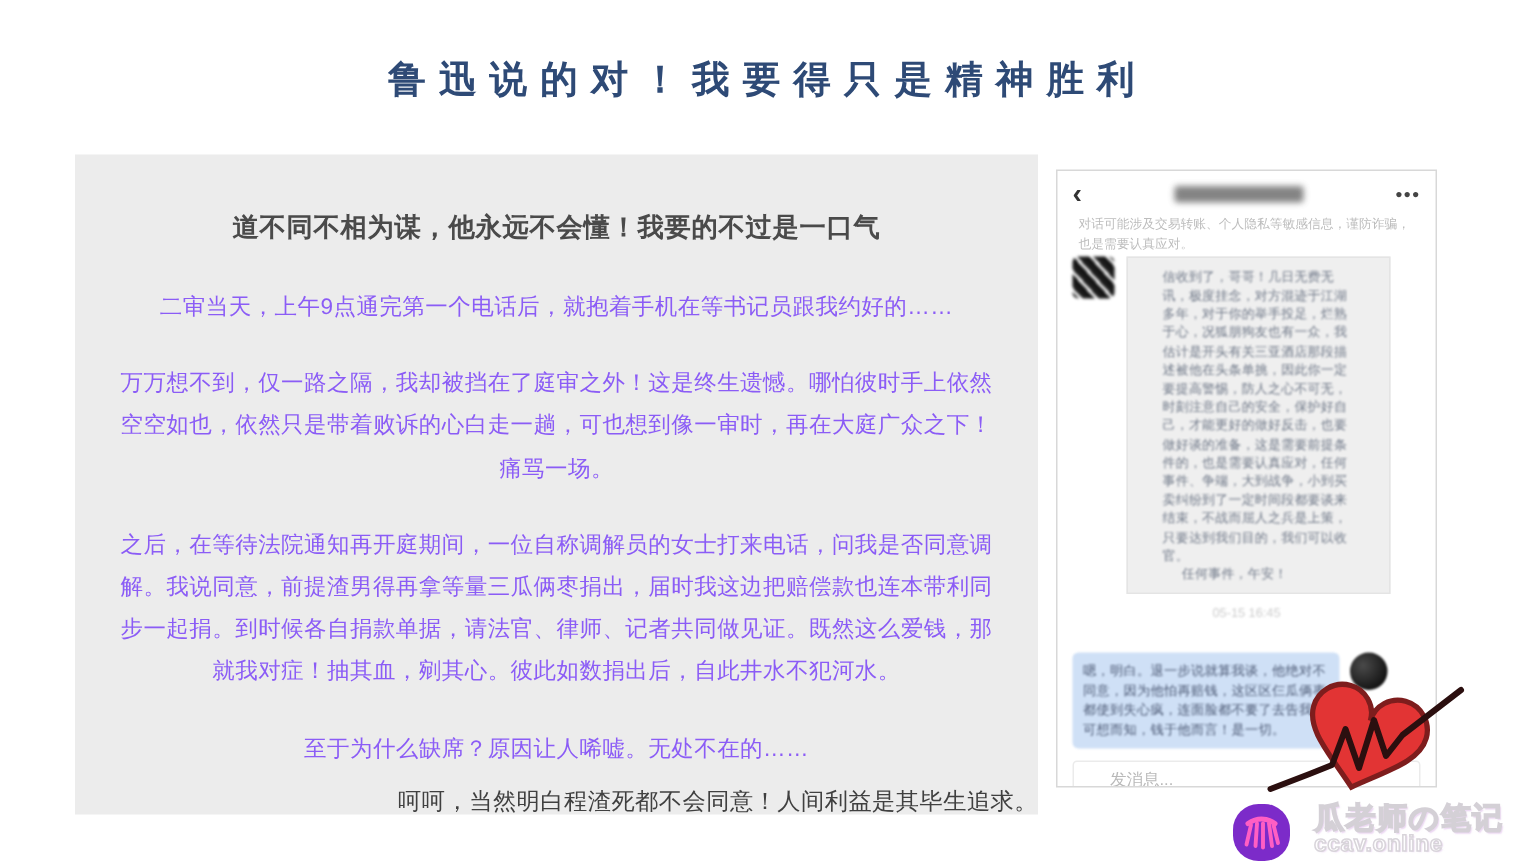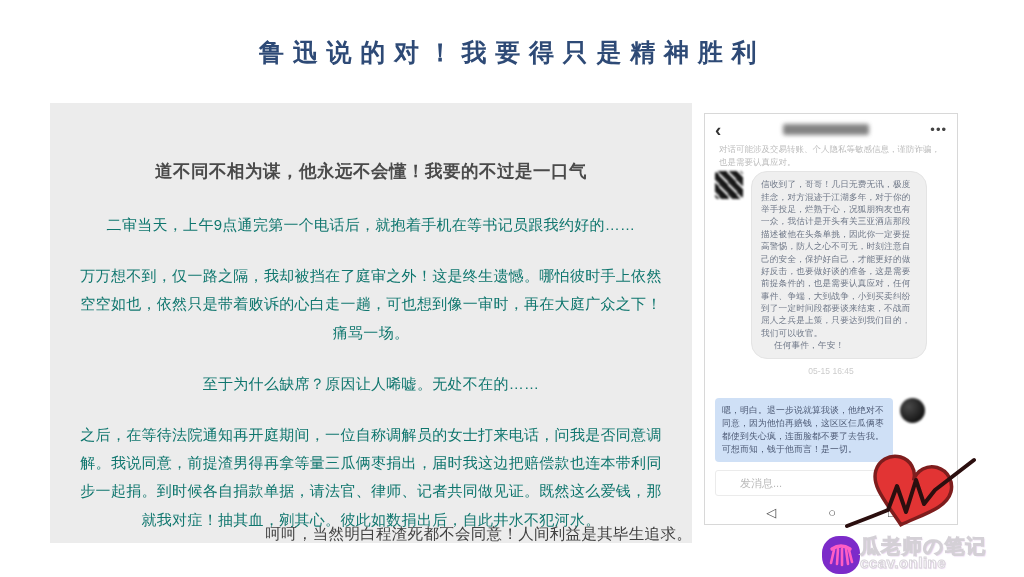--- a/index.html
+++ b/index.html
@@ -10,28 +10,28 @@
   
   .page-title {
     position:absolute; top:36px; left:0; width:1024px;
     text-align:center; font-size:25px; font-weight:bold;
     letter-spacing:0.35em; color:#2e4a76;font-family:Liberation Mono, monospace;
   }
 
   
   .card {
     position:absolute; left:50px; top:103px; width:642px; height:440px;
-    background:#ececec; padding:56px 26px 20px 26px;
+    background:#ececec; padding:36px 26px 20px 26px;
   }
   .card h2 {
     text-align:center; font-size:17.5px; font-weight:bold; color:#4a4a4a;
     margin-bottom:28px; letter-spacing:0.5px;
   }
   .card p {
-    text-align:center; font-size:15px; color:#0f766e; line-height:1.88;
+    text-align:center; font-size:15px; color:#8b5cf6; line-height:1.88;
     margin-bottom:23px; letter-spacing:0.3px;
   }
 
   .footer-line {
     position:absolute; left:50px; top:524px; width:642px;
     text-align:right; font-size:15.5px; color:#404040; letter-spacing:0.3px;
   }
 
   
   .phone {
@@ -59,21 +59,21 @@
   }
   .msg-row { display:flex; padding:0 10px; }
   .msg-row.incoming { align-items:flex-start; }
   .avatar-in {
     width:28px; height:28px; border-radius:4px; flex:0 0 auto;
     background:repeating-linear-gradient(48deg,#141414 0 3px,#f2f2f2 3px 5px,#1d1d1d 5px 8px);
     filter:blur(0.9px);
   }
   .bubble-in {
     margin-left:8px; width:176px; background:#efefef; border:1px solid #e4e4e4;
-    border-radius:16px; padding:6px 9px;
+    border-radius:0; padding:6px 23px;
   }
   .bubble-in p {
     font-size:8.6px; line-height:1.44; color:#6f7888; filter:blur(0.55px);
     letter-spacing:0.2px;
   }
   .bubble-in p.signoff { text-indent:1.5em; }
   .msg-row.outgoing { align-items:flex-start; margin-top:17px; }
   .bubble-out {
     width:178px; background:#cfe0f6; border-radius:4px; padding:6px 7px;
     font-size:8.8px; line-height:1.5; color:#4e5b76; filter:blur(0.55px);
@@ -97,21 +97,21 @@
   .navbar span { font-size:13px; color:#4d4d4d; }
 
   
   .heart-sticker { position:absolute; left:843px; top:438px; width:135px; height:110px; }
 
   
   .watermark {
     position:absolute; left:822px; top:536px; display:flex; align-items:flex-start;
   }
   .wm-logo { width:38px; height:38px; }
-  .wm-text { margin-left:0; line-height:1.0; }
+  .wm-text { margin-left:16px; line-height:1.0; }
   .wm-name {
     font-size:20px; font-weight:bold; color:rgba(255,255,255,0.92);
     -webkit-text-stroke:1px #d4d0d6;
     text-shadow:1px 1px 1px rgba(216,178,230,0.55);
     letter-spacing:1px;
   }
   .wm-site {
     font-size:15px; font-weight:bold; color:rgba(255,255,255,0.92);
     -webkit-text-stroke:1px #d8d4da;
     text-shadow:1px 1px 1px rgba(216,178,230,0.5);
@@ -122,22 +122,22 @@
 <body>
 
 <div class="page">
 
   <h1 class="page-title">鲁迅说的对！我要得只是精神胜利</h1>
 
   <section class="card">
     <h2>道不同不相为谋，他永远不会懂！我要的不过是一口气</h2>
     <p>二审当天，上午9点通完第一个电话后，就抱着手机在等书记员跟我约好的……</p>
     <p>万万想不到，仅一路之隔，我却被挡在了庭审之外！这是终生遗憾。哪怕彼时手上依然空空如也，依然只是带着败诉的心白走一趟，可也想到像一审时，再在大庭广众之下！痛骂一场。</p>
+    <p>之后，在等待法院通知再开庭期间，一位自称调解员的女士打来电话，问我是否同意调解。我说同意，前提渣男得再拿等量三瓜俩枣捐出，届时我这边把赔偿款也连本带利同步一起捐。到时候各自捐款单据，请法官、律师、记者共同做见证。既然这么爱钱，那就我对症！抽其血，剜其心。彼此如数捐出后，自此井水不犯河水。</p>
     <p>至于为什么缺席？原因让人唏嘘。无处不在的……</p>
-    <p>之后，在等待法院通知再开庭期间，一位自称调解员的女士打来电话，问我是否同意调解。我说同意，前提渣男得再拿等量三瓜俩枣捐出，届时我这边把赔偿款也连本带利同步一起捐。到时候各自捐款单据，请法官、律师、记者共同做见证。既然这么爱钱，那就我对症！抽其血，剜其心。彼此如数捐出后，自此井水不犯河水。</p>
   </section>
 
   <div class="footer-line">呵呵，当然明白程渣死都不会同意！人间利益是其毕生追求。</div>
 
   <div class="phone">
     <div class="chat-header">
       <span class="back-icon">‹</span>
       <span class="contact-blur"></span>
       <span class="more-icon">•••</span>
     </div>

